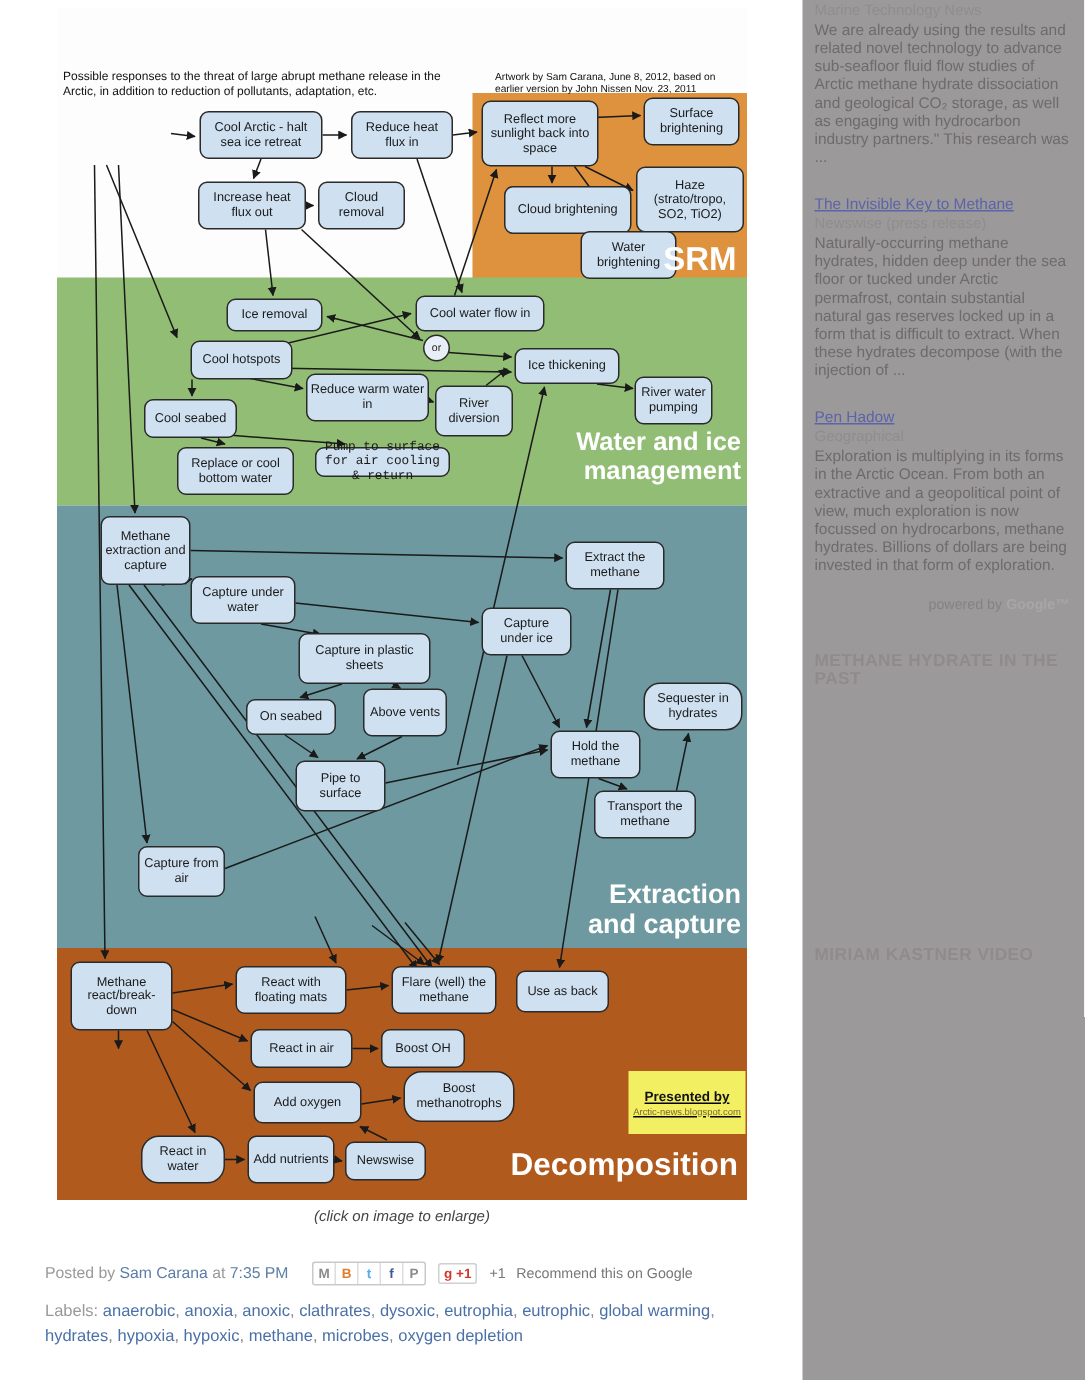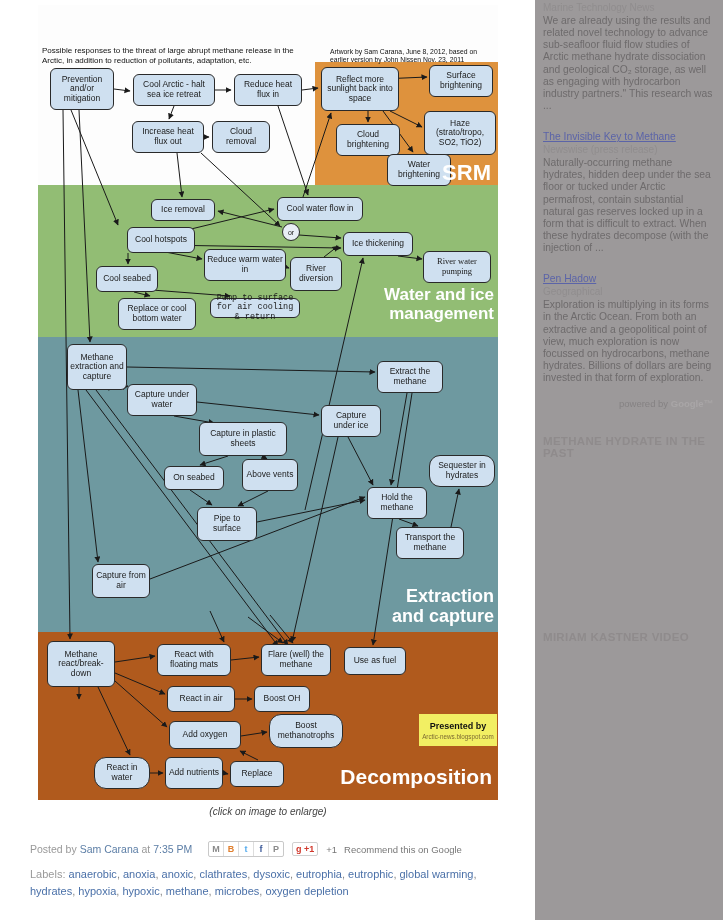--- a/index.html
+++ b/index.html
@@ -20,22 +20,22 @@
   .node{position:absolute;z-index:3;background:#cfe0f0;border:1.2px solid #2a2a2a;border-radius:6px;
         display:flex;align-items:center;justify-content:center;text-align:center;
         font-size:8.5px;line-height:1.12;color:#1a1a1a;padding:1px 2px;box-sizing:border-box;}
   .ornode{position:absolute;z-index:3;width:16px;height:16px;border-radius:50%;background:#e8eef5;
           border:1px solid #2a2a2a;font-size:7px;display:flex;align-items:center;justify-content:center;color:#1a1a1a;}
   .seclabel{position:absolute;z-index:4;color:#fff;font-weight:bold;text-align:right;line-height:1.1;}
   .lbl-srm{left:383px;top:156px;width:70px;font-size:22px;}
   .lbl-water{left:258px;top:281px;width:198px;font-size:17px;}
   .lbl-ext{left:298px;top:582px;width:158px;font-size:18px;}
   .lbl-dec{left:248px;top:760px;width:206px;font-size:21px;}
-  .presented{position:absolute;z-index:3;left:381px;top:709px;width:78px;height:32px;background:#f2ef63;
-             display:flex;flex-direction:column;align-items:center;justify-content:center;text-align:center;}
+  .presented{position:absolute;z-index:3;left:381px;top:709px;width:78px;height:42px;background:#f2ef63;
+             display:flex;flex-direction:column;align-items:center;justify-content:center;text-align:center;text-decoration:underline;}
   .presented .p1{font-size:9px;font-weight:bold;color:#111;}
   .presented .p2{font-size:6.3px;color:#7c6a33;margin-top:2px;}
   
   .caption{position:absolute;left:38px;top:806px;width:460px;text-align:center;
            font-size:10px;font-style:italic;color:#444;}
   .postline{position:absolute;left:30px;top:843px;width:500px;font-size:10.5px;color:#999;}
   .postline a{color:#5c7ea6;text-decoration:none;}
   .share{position:absolute;left:208px;top:841px;display:flex;align-items:center;}
   .icon-group{display:flex;border:1px solid #c9c9c9;border-radius:2px;background:#fff;}
   .icon-group span{width:14px;height:14px;display:flex;align-items:center;justify-content:center;
@@ -139,64 +139,63 @@
         <line x1="41" y1="682" x2="41" y2="694" marker-end="url(#ah)"></line>
         <line x1="197" y1="694" x2="214" y2="694" marker-end="url(#ah)"></line>
         <line x1="203" y1="731" x2="229" y2="727" marker-end="url(#ah)"></line>
         <line x1="112" y1="768" x2="125" y2="768" marker-end="url(#ah)"></line>
         <line x1="185" y1="768" x2="190" y2="769" marker-end="url(#ah)"></line>
         <line x1="220" y1="755" x2="202" y2="746" marker-end="url(#ah)"></line>
         <line x1="193" y1="655" x2="221" y2="652" marker-end="url(#ah)"></line>
       </g>
     </svg>
 
-    <div class="node" style="left:12px;top:63px;width:64px;height:42px;">Prevention and/or mitigation</div>
     <div class="node" style="left:95px;top:69px;width:82px;height:32px;">Cool Arctic - halt sea ice retreat</div>
     <div class="node" style="left:196px;top:69px;width:68px;height:32px;">Reduce heat flux in</div>
     <div class="node" style="left:94px;top:116px;width:72px;height:32px;">Increase heat flux out</div>
     <div class="node" style="left:174px;top:116px;width:58px;height:32px;">Cloud removal</div>
     <div class="node" style="left:283px;top:62px;width:78px;height:44px;">Reflect more sunlight back into space</div>
     <div class="node" style="left:391px;top:60px;width:64px;height:32px;">Surface brightening</div>
     <div class="node" style="left:386px;top:106px;width:72px;height:44px;">Haze (strato/tropo, SO2, TiO2)</div>
-    <div class="node" style="left:298px;top:119px;width:64px;height:32px;">Cloud brightening</div>
+    <div class="node" style="left:298px;top:119px;width:85px;height:32px;">Cloud brightening</div>
     <div class="node" style="left:349px;top:149px;width:64px;height:32px;">Water brightening</div>
     <div class="node" style="left:113px;top:194px;width:64px;height:22px;">Ice removal</div>
     <div class="node" style="left:239px;top:192px;width:86px;height:24px;">Cool water flow in</div>
     <div class="ornode" style="left:244px;top:218px;">or</div>
     <div class="node" style="left:56px;top:222px;width:68px;height:26px;margin-left:33px;">Cool hotspots</div>
     <div class="node" style="left:305px;top:227px;width:70px;height:24px;">Ice thickening</div>
-    <div class="node" style="left:385px;top:246px;width:68px;height:32px;font-family:Liberation Serif, serif;">River water pumping</div>
+    <div class="node" style="left:385px;top:246px;width:52px;height:32px;">River water pumping</div>
     <div class="node" style="left:166px;top:244px;width:82px;height:32px;">Reduce warm water in</div>
     <div class="node" style="left:252px;top:252px;width:52px;height:34px;">River diversion</div>
     <div class="node" style="left:58px;top:261px;width:62px;height:26px;">Cool seabed</div>
     <div class="node" style="left:80px;top:293px;width:78px;height:32px;">Replace or cool bottom water</div>
     <div class="node" style="left:172px;top:293px;width:90px;height:20px;font-family:Liberation Mono, monospace;">Pump to surface for air cooling &amp; return</div>
     <div class="node" style="left:29px;top:339px;width:60px;height:46px;">Methane extraction and capture</div>
     <div class="node" style="left:339px;top:356px;width:66px;height:32px;">Extract the methane</div>
     <div class="node" style="left:89px;top:379px;width:70px;height:32px;">Capture under water</div>
     <div class="node" style="left:283px;top:400px;width:60px;height:32px;">Capture under ice</div>
     <div class="node" style="left:161px;top:417px;width:88px;height:34px;">Capture in plastic sheets</div>
     <div class="node" style="left:391px;top:450px;width:66px;height:32px;border-radius:11px;">Sequester in hydrates</div>
     <div class="node" style="left:126px;top:461px;width:60px;height:24px;">On seabed</div>
     <div class="node" style="left:204px;top:454px;width:56px;height:32px;">Above vents</div>
     <div class="node" style="left:329px;top:482px;width:60px;height:32px;">Hold the methane</div>
     <div class="node" style="left:159px;top:502px;width:60px;height:34px;">Pipe to surface</div>
     <div class="node" style="left:358px;top:522px;width:68px;height:32px;">Transport the methane</div>
     <div class="node" style="left:54px;top:559px;width:58px;height:34px;">Capture from air</div>
     <div class="node" style="left:9px;top:636px;width:68px;height:46px;">Methane react/break-down</div>
     <div class="node" style="left:119px;top:639px;width:74px;height:32px;">React with floating mats</div>
     <div class="node" style="left:223px;top:639px;width:70px;height:32px;">Flare (well) the methane</div>
-    <div class="node" style="left:306px;top:642px;width:62px;height:28px;">Use as fuel</div>
+    <div class="node" style="left:306px;top:642px;width:62px;height:28px;">Use as back</div>
     <div class="node" style="left:129px;top:681px;width:68px;height:26px;">React in air</div>
     <div class="node" style="left:216px;top:681px;width:56px;height:26px;">Boost OH</div>
     <div class="node" style="left:131px;top:716px;width:72px;height:28px;">Add oxygen</div>
     <div class="node" style="left:231px;top:709px;width:74px;height:34px;border-radius:12px;">Boost methanotrophs</div>
     <div class="node" style="left:56px;top:752px;width:56px;height:32px;border-radius:12px;">React in water</div>
     <div class="node" style="left:127px;top:752px;width:58px;height:32px;">Add nutrients</div>
-    <div class="node" style="left:192px;top:756px;width:54px;height:26px;">Replace</div>
+    <div class="node" style="left:192px;top:756px;width:54px;height:26px;">Newswise</div>
 
     <div class="seclabel lbl-srm">SRM</div>
     <div class="seclabel lbl-water">
       <div>Water and ice</div>
       <div>management</div>
     </div>
     <div class="seclabel lbl-ext">
       <div>Extraction</div>
       <div>and capture</div>
     </div>

